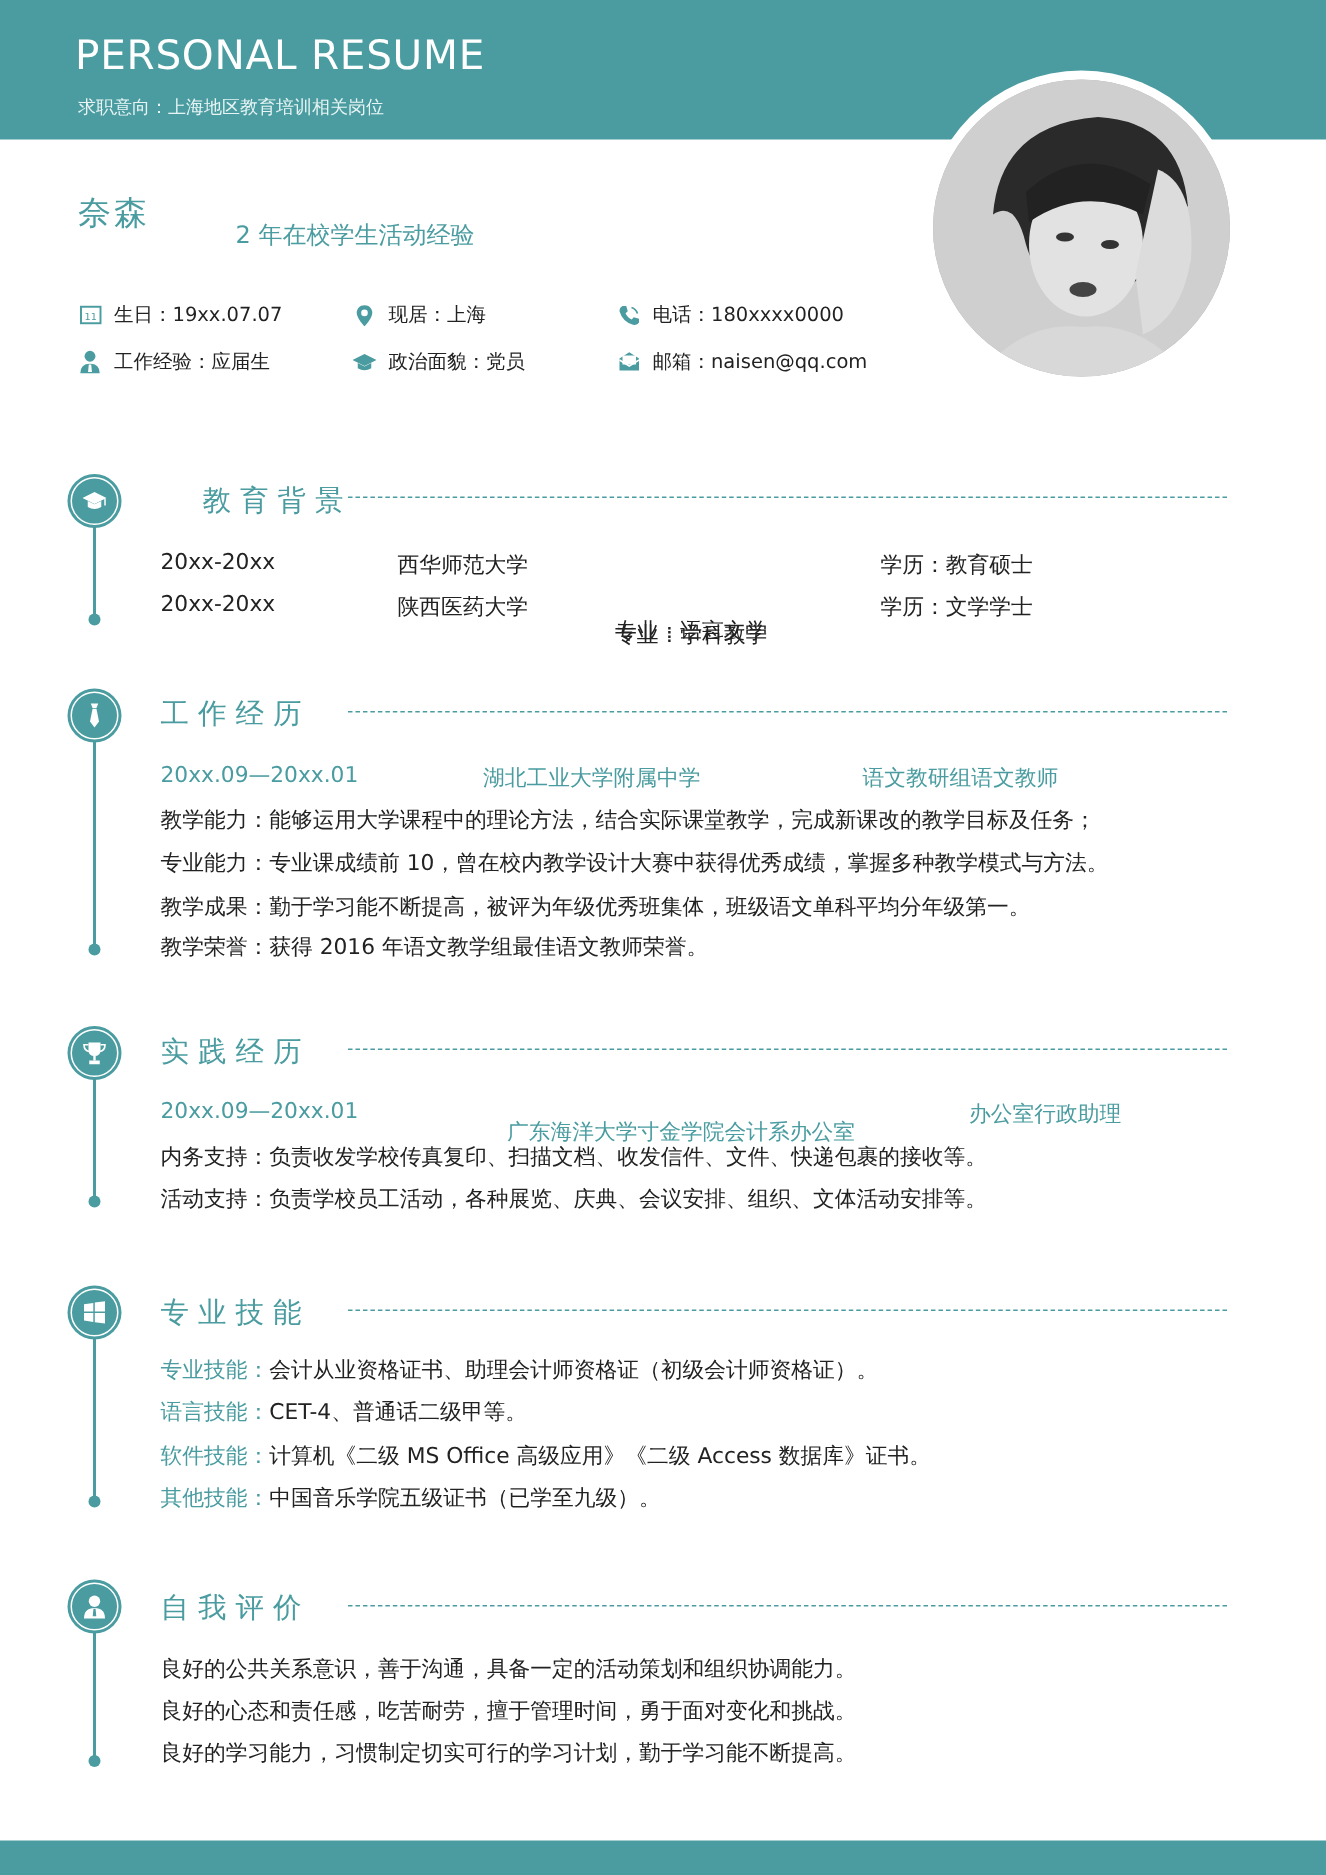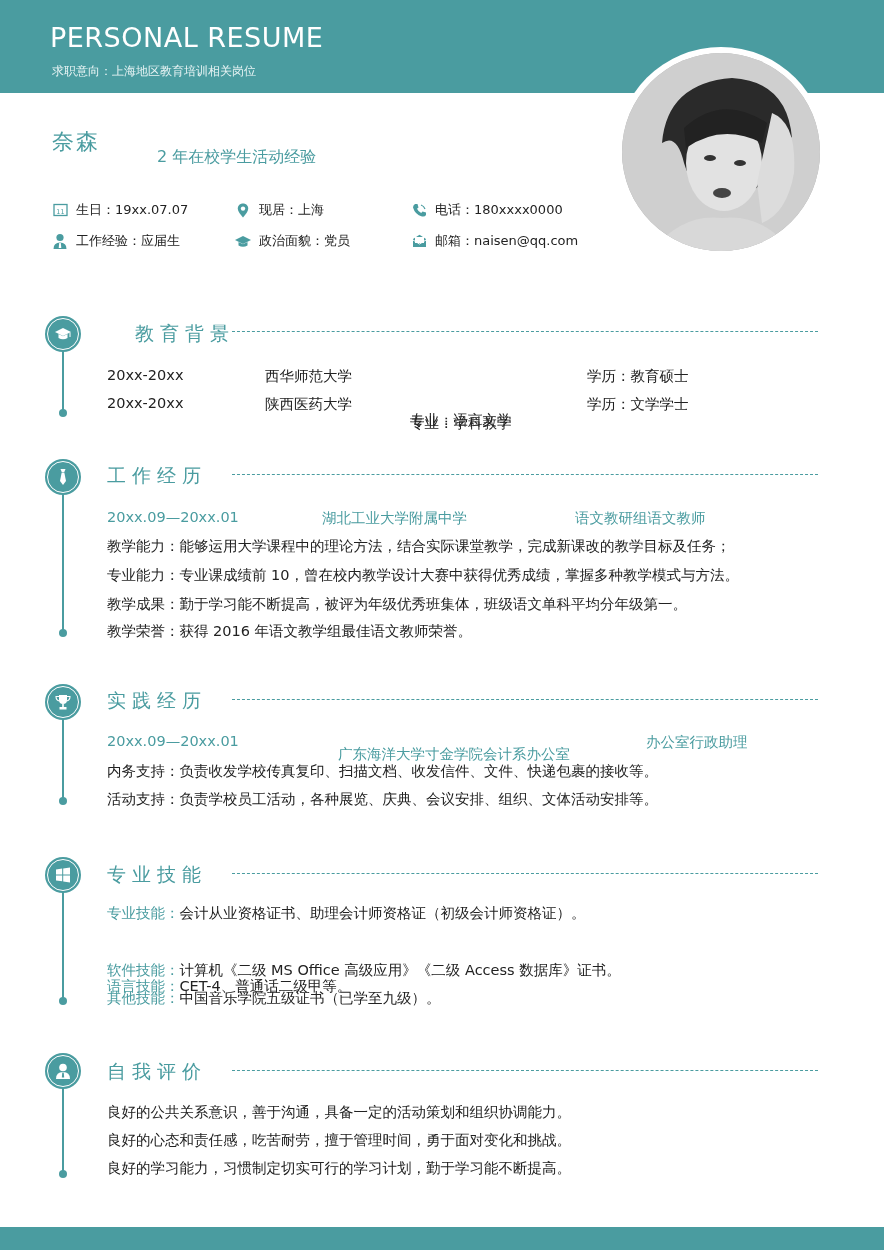--- a/index.html
+++ b/index.html
@@ -181,21 +181,21 @@
       <path d="M2 3.5 L8.2 2.6 L8.2 8.4 L2 8.4 Z" fill="#fff"></path>
       <path d="M9.2 2.4 L16 1.5 L16 8.4 L9.2 8.4 Z" fill="#fff"></path>
       <path d="M2 9.4 L8.2 9.4 L8.2 15.3 L2 14.4 Z" fill="#fff"></path>
       <path d="M9.2 9.4 L16 9.4 L16 16.4 L9.2 15.5 Z" fill="#fff"></path>
     </svg>
 </div>
 <div class="sec-title" style="top:862px;">专业技能</div>
 <div class="dash" style="top:873px;"></div>
 
 <div class="row" style="left:107px;top:904px;"><span class="teal">专业技能：</span><span>会计从业资格证书、助理会计师资格证（初级会计师资格证）。</span></div>
-<div class="row" style="left:107px;top:932px;margin-top:45px;"><span class="teal">语言技能：</span><span>CET-4、普通话二级甲等。</span></div>
+<div class="row" style="left:107px;top:932px;"><span class="teal">语言技能：</span><span>CET-4、普通话二级甲等。</span></div>
 <div class="row" style="left:107px;top:961px;"><span class="teal">软件技能：</span><span>计算机《二级 MS Office 高级应用》《二级 Access 数据库》证书。</span></div>
 <div class="row" style="left:107px;top:989px;"><span class="teal">其他技能：</span><span>中国音乐学院五级证书（已学至九级）。</span></div>
 
 <div class="vline" style="top:1087px;height:88px;"></div>
 <div class="dot" style="top:1170px;"></div>
 <div class="sec-icon" style="top:1053px;">
   <svg viewBox="0 0 18 18">
       <circle cx="9" cy="5.5" r="3.8" fill="#fff"></circle>
       <path d="M2 17 Q2 10 9 10 Q16 10 16 17 Z" fill="#fff"></path>
       <path d="M8.3 10.5 L9.7 10.5 L10.2 15.5 L7.8 15.5 Z" fill="#4a9ca0"></path>

